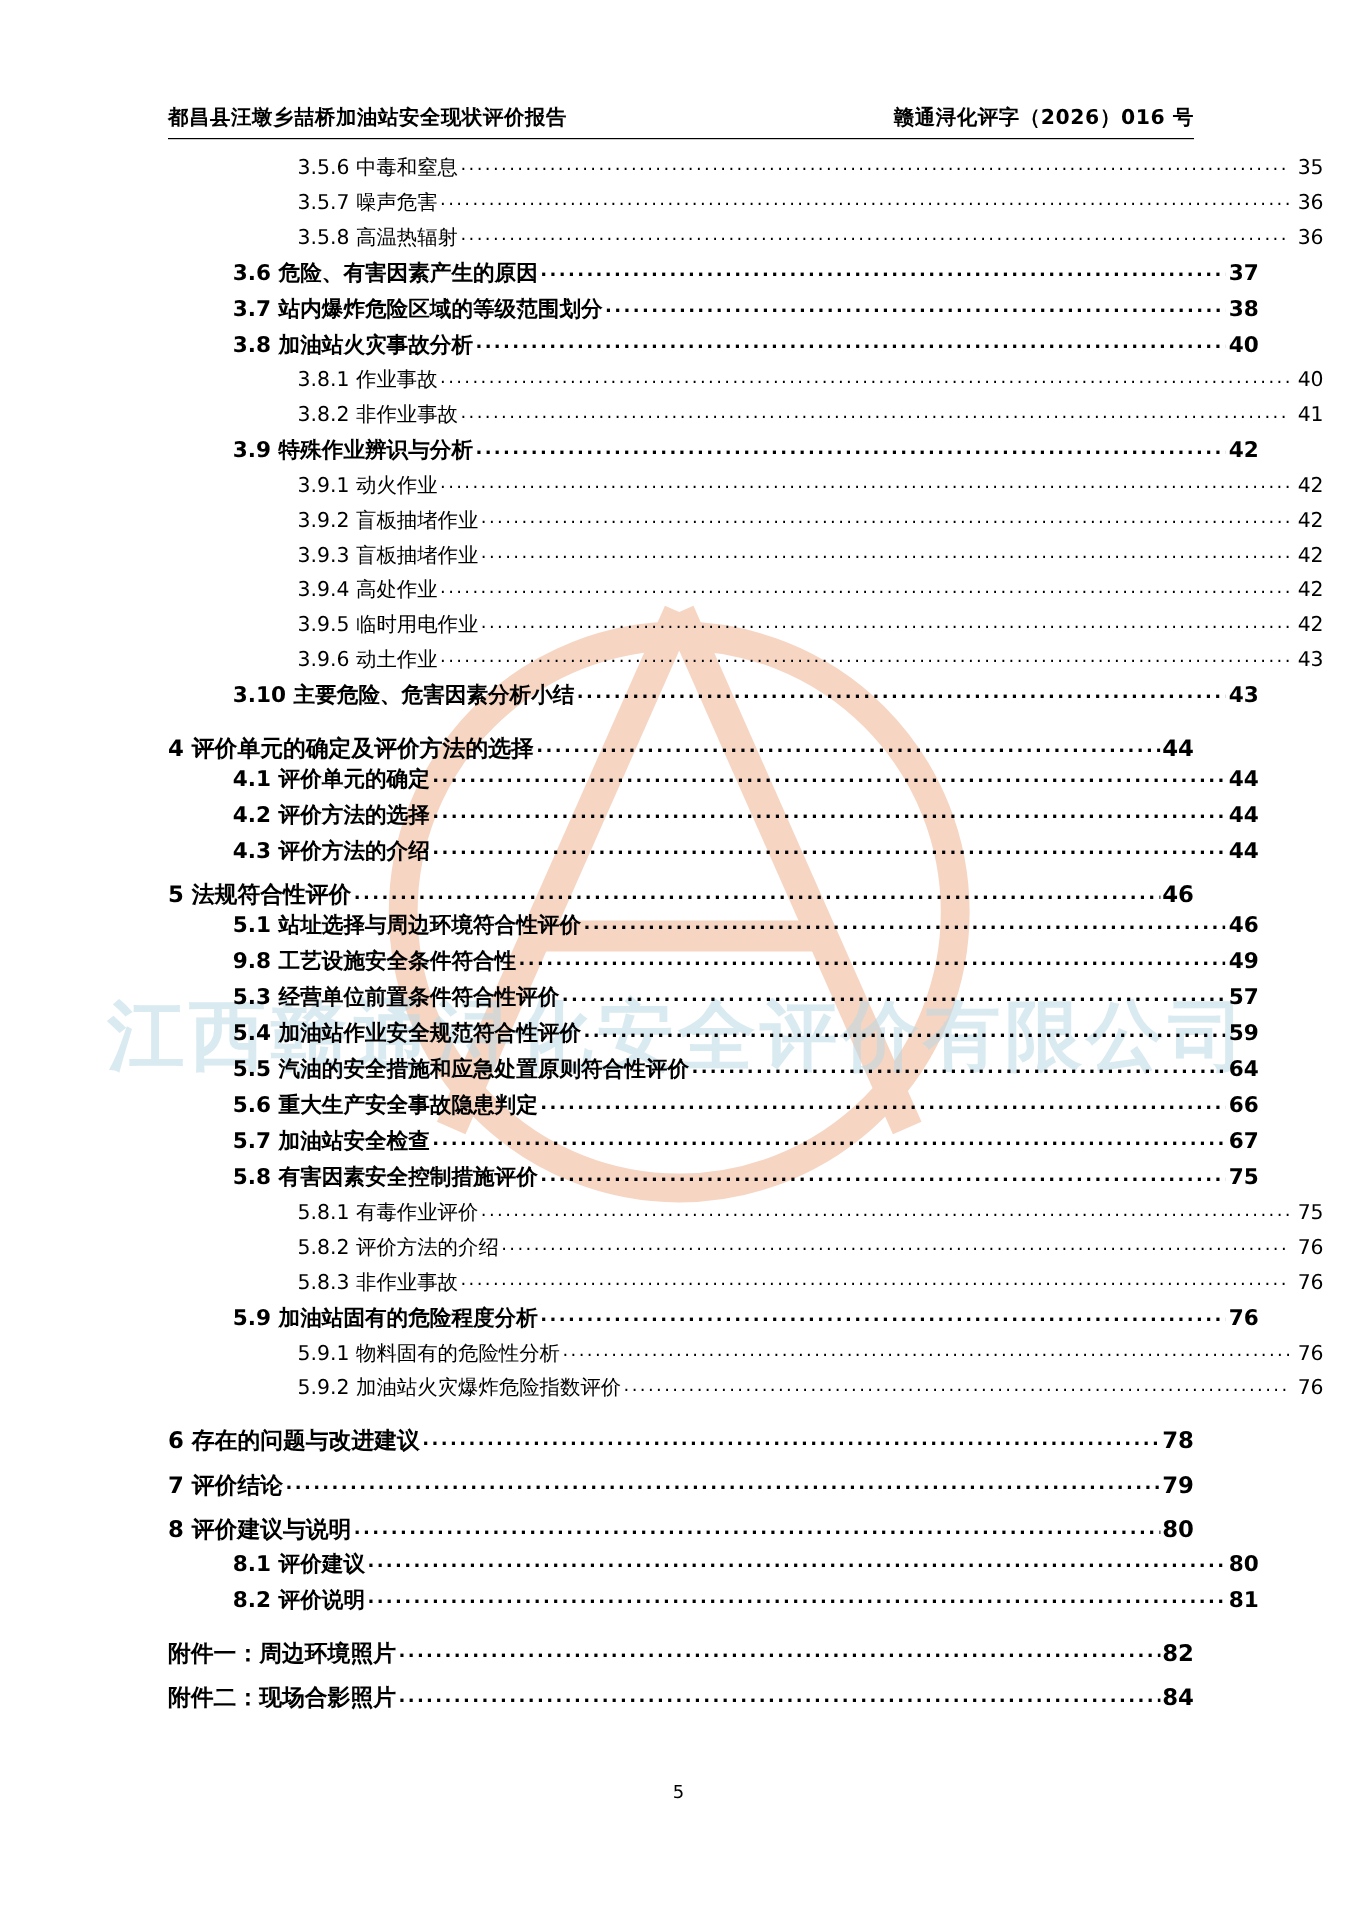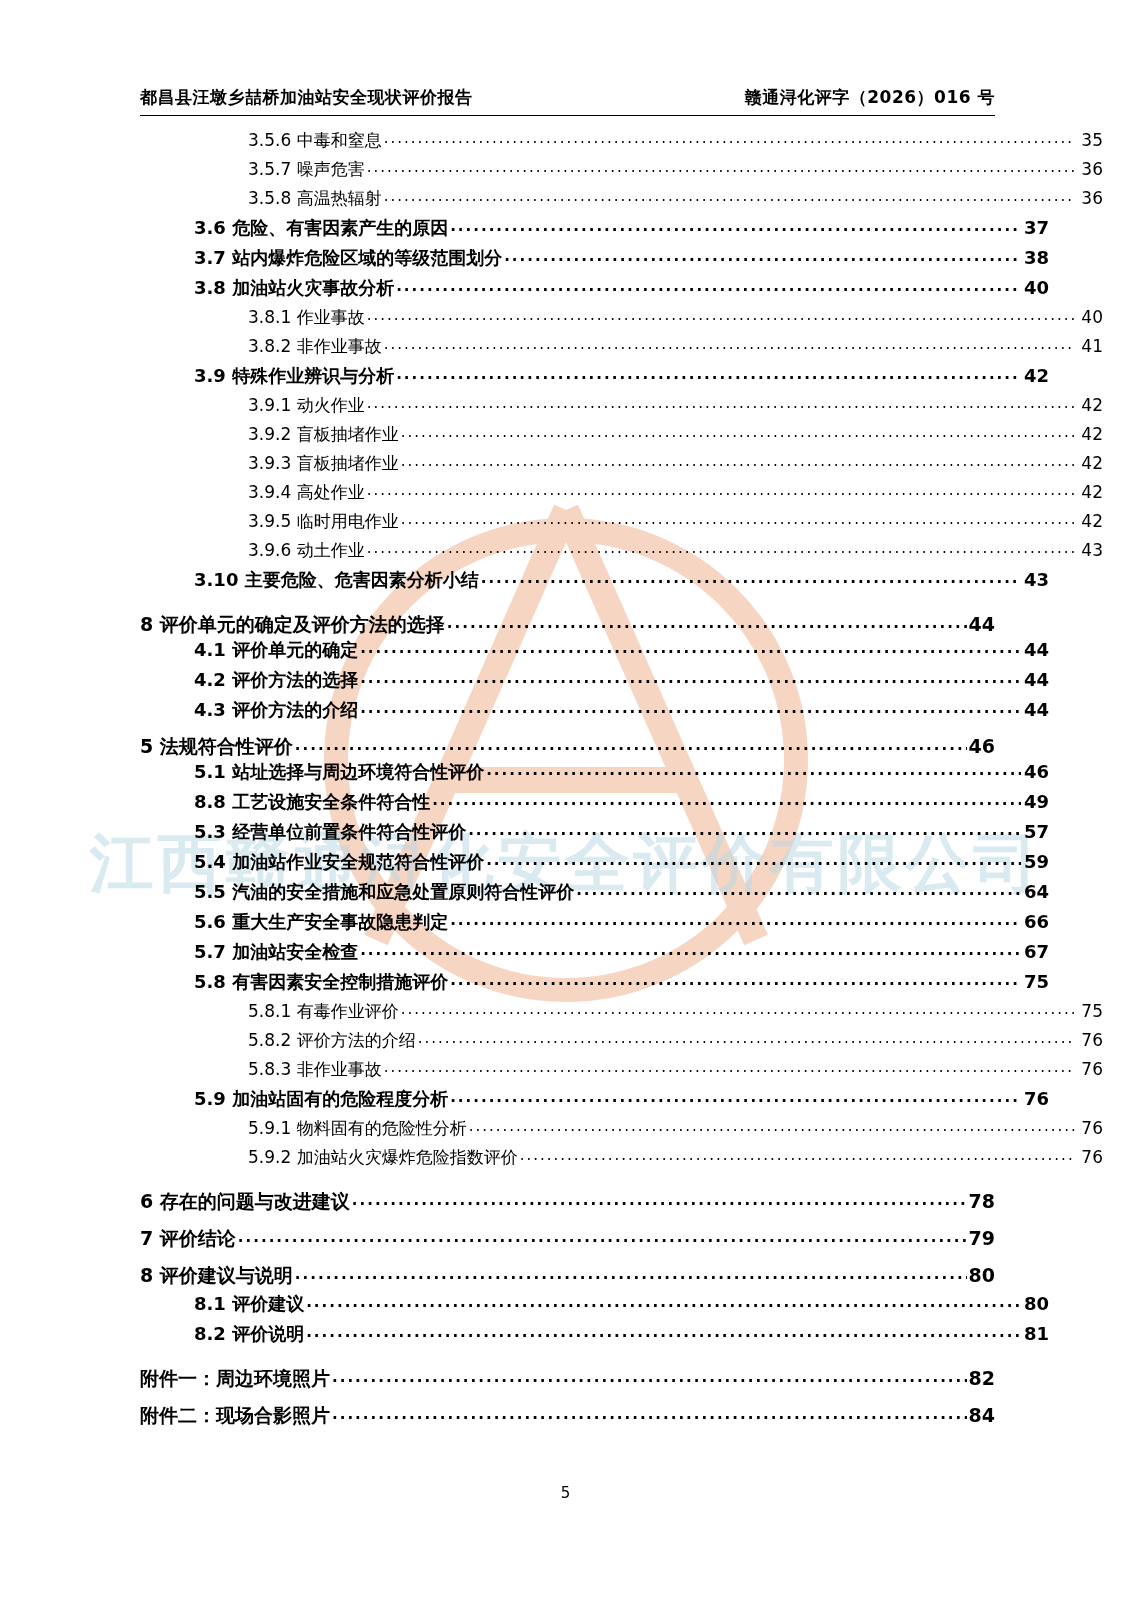--- a/index.html
+++ b/index.html
@@ -285,21 +285,21 @@
         <span class="toc-page">43</span>
       </div>
 
       <div class="toc-row lvl-h2">
         <span class="toc-label">3.10 主要危险、危害因素分析小结</span>
         <span class="toc-dots">...........................................................................................................</span>
         <span class="toc-page">43</span>
       </div>
 
       <div class="toc-row lvl-h1 gap-lg">
-        <span class="toc-label">8 评价单元的确定及评价方法的选择</span>
+        <span class="toc-label">4 评价单元的确定及评价方法的选择</span>
         <span class="toc-dots">...........................................................................................................</span>
         <span class="toc-page">44</span>
       </div>
 
       <div class="toc-row lvl-h2">
         <span class="toc-label">4.1 评价单元的确定</span>
         <span class="toc-dots">...........................................................................................................</span>
         <span class="toc-page">44</span>
       </div>
 
@@ -321,21 +321,21 @@
         <span class="toc-page">46</span>
       </div>
 
       <div class="toc-row lvl-h2">
         <span class="toc-label">5.1 站址选择与周边环境符合性评价</span>
         <span class="toc-dots">...........................................................................................................</span>
         <span class="toc-page">46</span>
       </div>
 
       <div class="toc-row lvl-h2">
-        <span class="toc-label">8.8 工艺设施安全条件符合性</span>
+        <span class="toc-label">9.8 工艺设施安全条件符合性</span>
         <span class="toc-dots">...........................................................................................................</span>
         <span class="toc-page">49</span>
       </div>
 
       <div class="toc-row lvl-h2">
         <span class="toc-label">5.3 经营单位前置条件符合性评价</span>
         <span class="toc-dots">...........................................................................................................</span>
         <span class="toc-page">57</span>
       </div>
 

